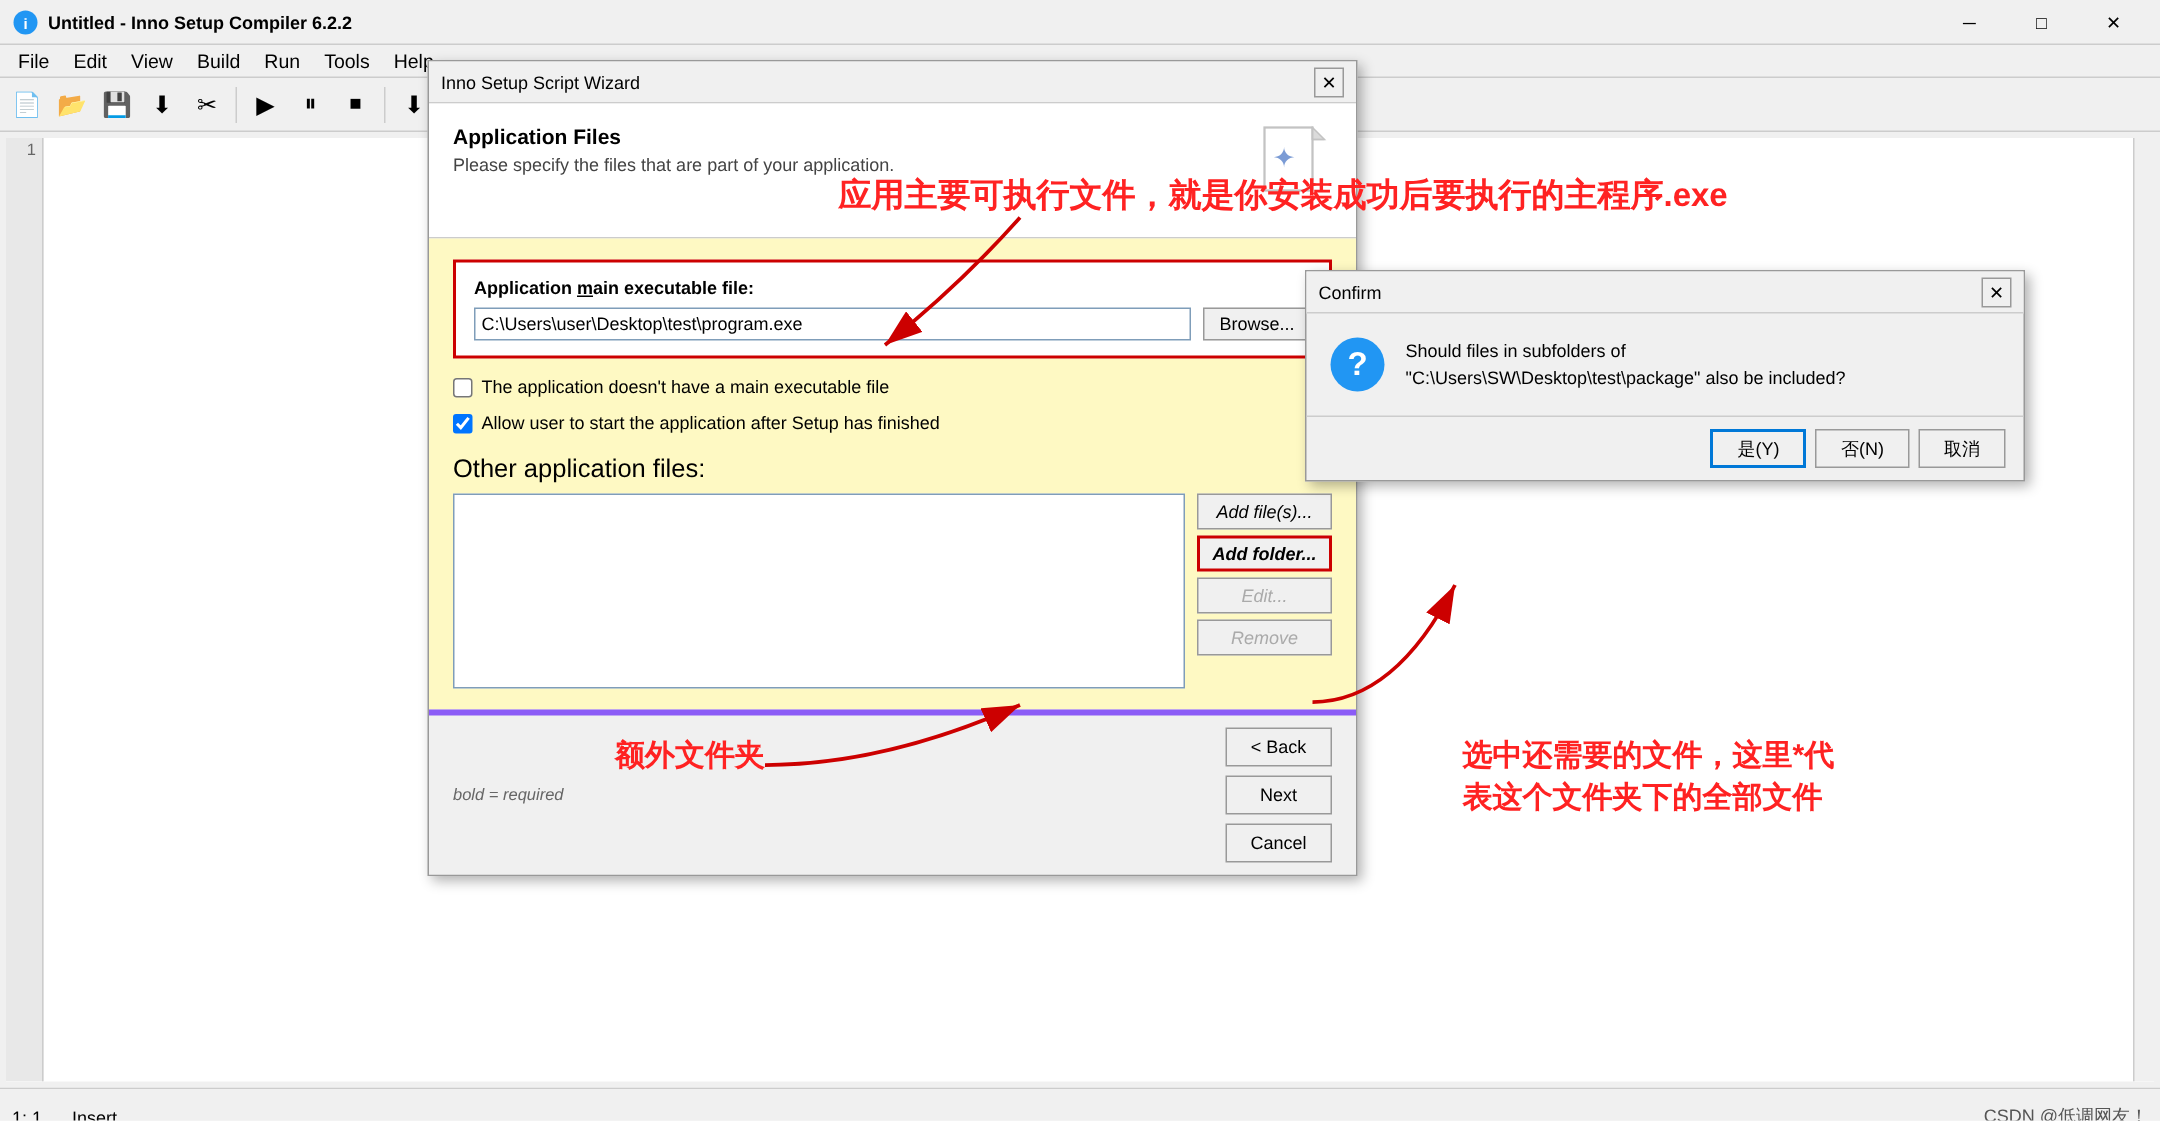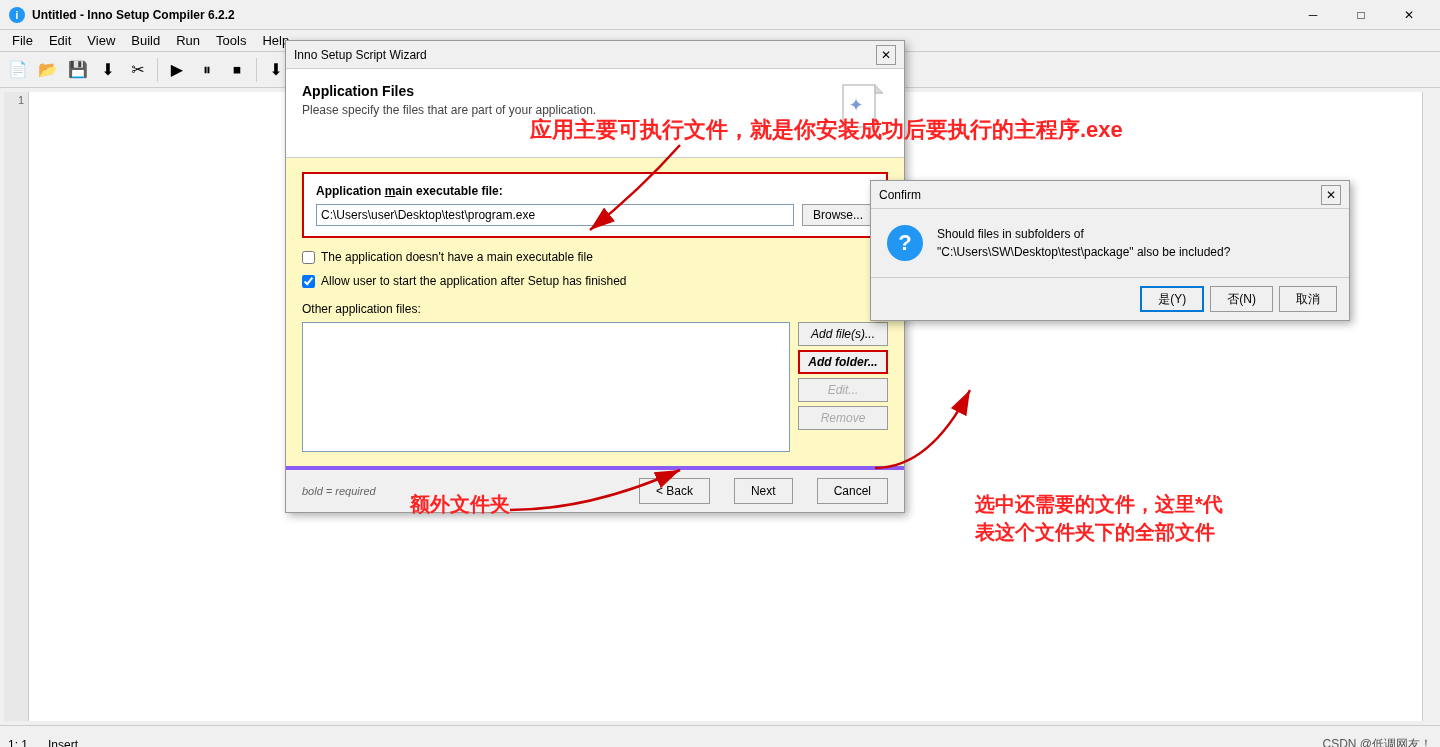--- a/index.html
+++ b/index.html
@@ -236,21 +236,21 @@
       gap: 6px;
       margin-top: 10px;
       font-size: 12px;
     }
     .checkbox-row input[type="checkbox"] {
       width: 13px;
       height: 13px;
     }
 
     .other-files-label {
-      font-size: 12px;
+      font-size: 17px;
       margin-bottom: 6px;
       margin-top: 14px;
     }
 
     .files-area {
       display: flex;
       gap: 8px;
     }
     .files-list {
       flex: 1;
@@ -287,21 +287,22 @@
       border-top: 4px solid #8b5cf6;
       background: #f0f0f0;
     }
     .footer-hint {
       font-size: 11px;
       color: #666;
       flex: 1;
     }
     .footer-buttons {
       display: flex;
-      gap: 24px;
+      gap: 6px;
+      flex-direction: column;
     }
     .footer-btn {
       height: 26px;
       padding: 0 16px;
       border: 1px solid #999;
       background: #f0f0f0;
       cursor: pointer;
       font-size: 12px;
     }
 
@@ -371,20 +372,21 @@
       background: #f0f0f0;
     }
     .annotation-text {
       position: absolute;
       color: #ff2222;
       font-size: 22px;
       font-weight: bold;
       pointer-events: none;
       z-index: 30;
       white-space: nowrap;
+      margin-left: 29px;
     }
     .annotation-text-small {
       position: absolute;
       color: #ff2222;
       font-size: 20px;
       font-weight: bold;
       pointer-events: none;
       z-index: 30;
       line-height: 1.4;
     }

